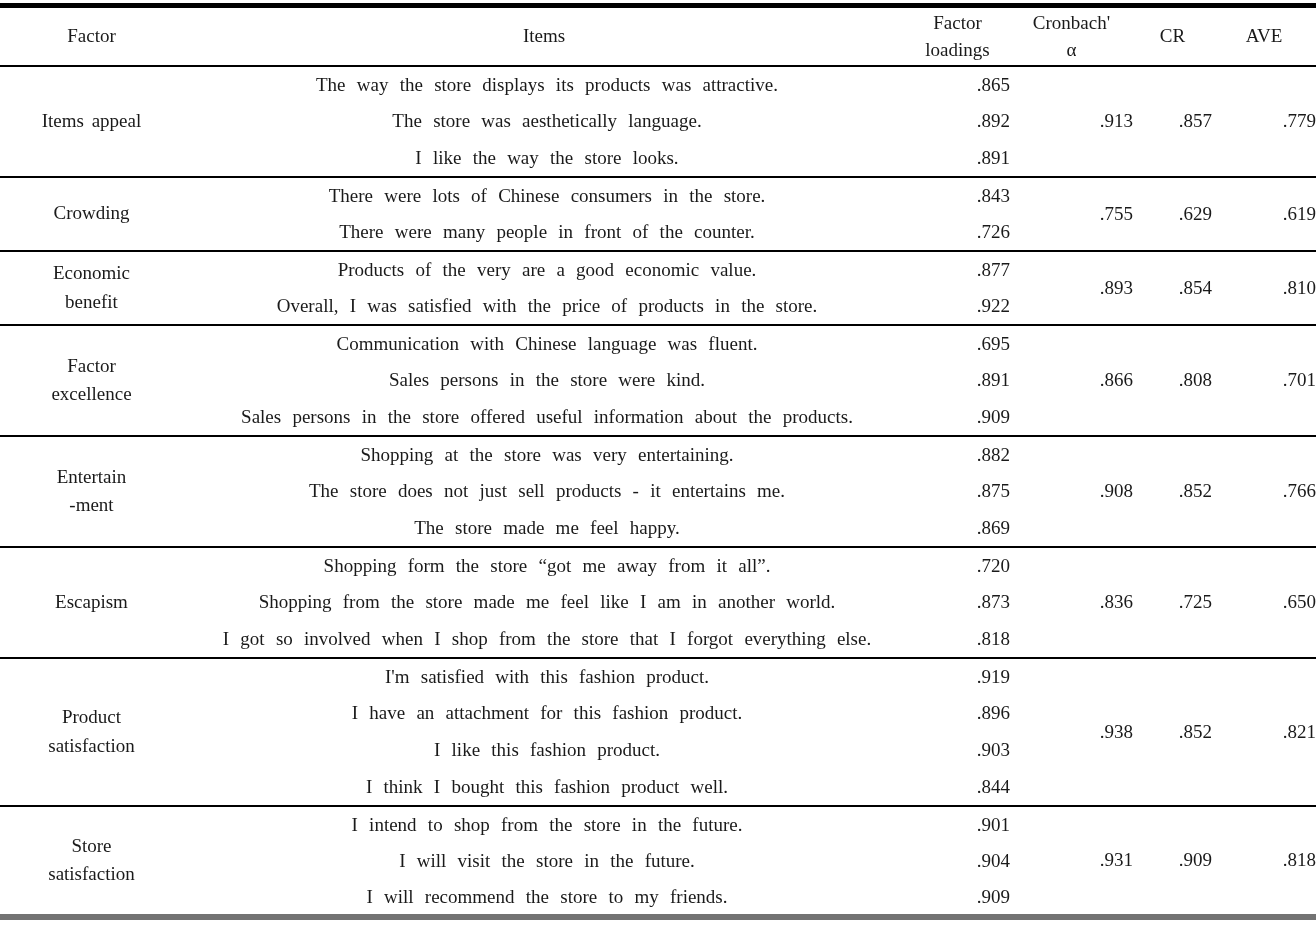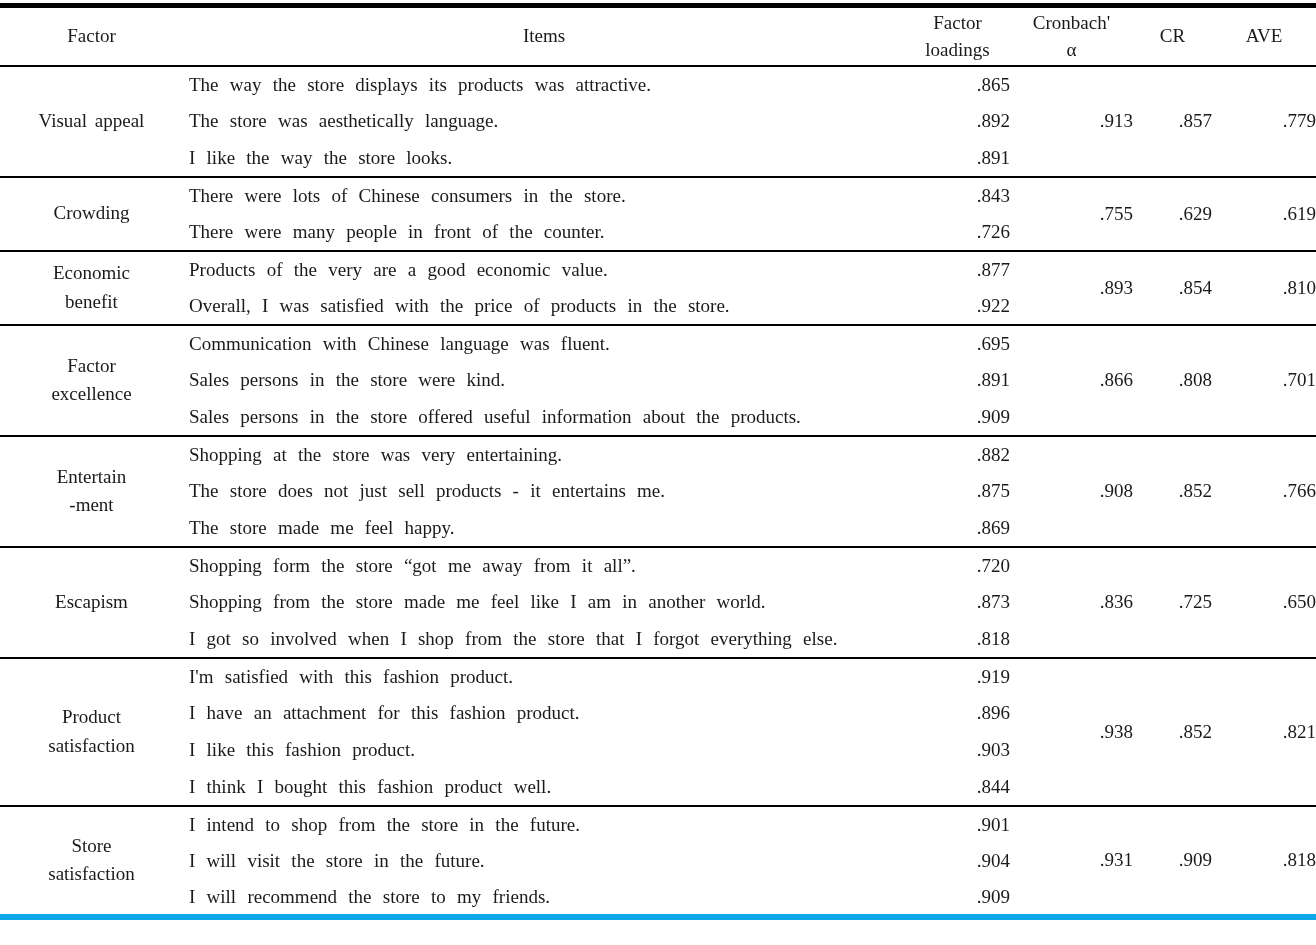--- a/index.html
+++ b/index.html
@@ -11,21 +11,21 @@
     color: #1a1a1a;
     overflow: hidden;
   }
   table.meas-table {
     width: 1316px;
     height: 912px;
     margin-top: 3px;
     border-collapse: collapse;
     table-layout: fixed;
     border-top: 5px solid #000;
-    border-bottom: 6px solid #0ea5e9;
+    border-bottom: 6px solid #737373;
     padding-left: 48px;
   }
   col.c-factor   { width: 183px; }
   col.c-items    { width: 722px; }
   col.c-loading  { width: 105px; }
   col.c-cronbach { width: 123px; }
   col.c-cr       { width: 79px;  }
   col.c-ave      { width: 104px; }
 
   thead tr { height: 60px; }
@@ -47,21 +47,21 @@
   }
   tbody tr { height: 37px; }
   tbody tr.section-start td { border-top: 2px solid #000; }
 
   td.factor-cell {
     text-align: center;
     line-height: 1.5;
     word-spacing: 3px;
   }
   td.item-cell {
-    text-align: left;
+    text-align: center;
     padding-left: 6px;
     word-spacing: 6.5px;
     white-space: nowrap;
   }
   td.loading-cell,
   td.cronbach-cell,
   td.cr-cell,
   td.ave-cell {
     text-align: right;
   }
@@ -90,21 +90,21 @@
         <div>Cronbach'</div>
         <div>α</div>
       </th>
       <th>CR</th>
       <th>AVE</th>
     </tr>
   </thead>
   <tbody>
       <tr class="section-start">
         <td rowspan="3" class="factor-cell">
-          <div>Visual appeal</div>
+          <div>Items appeal</div>
         </td>
         <td class="item-cell">The way the store displays its products was attractive.</td>
         <td class="loading-cell">.865</td>
         <td rowspan="3" class="cronbach-cell">.913</td>
         <td rowspan="3" class="cr-cell">.857</td>
         <td rowspan="3" class="ave-cell">.779</td>
       </tr>
       <tr>
         <td class="item-cell">The store was aesthetically language.</td>
         <td class="loading-cell">.892</td>

